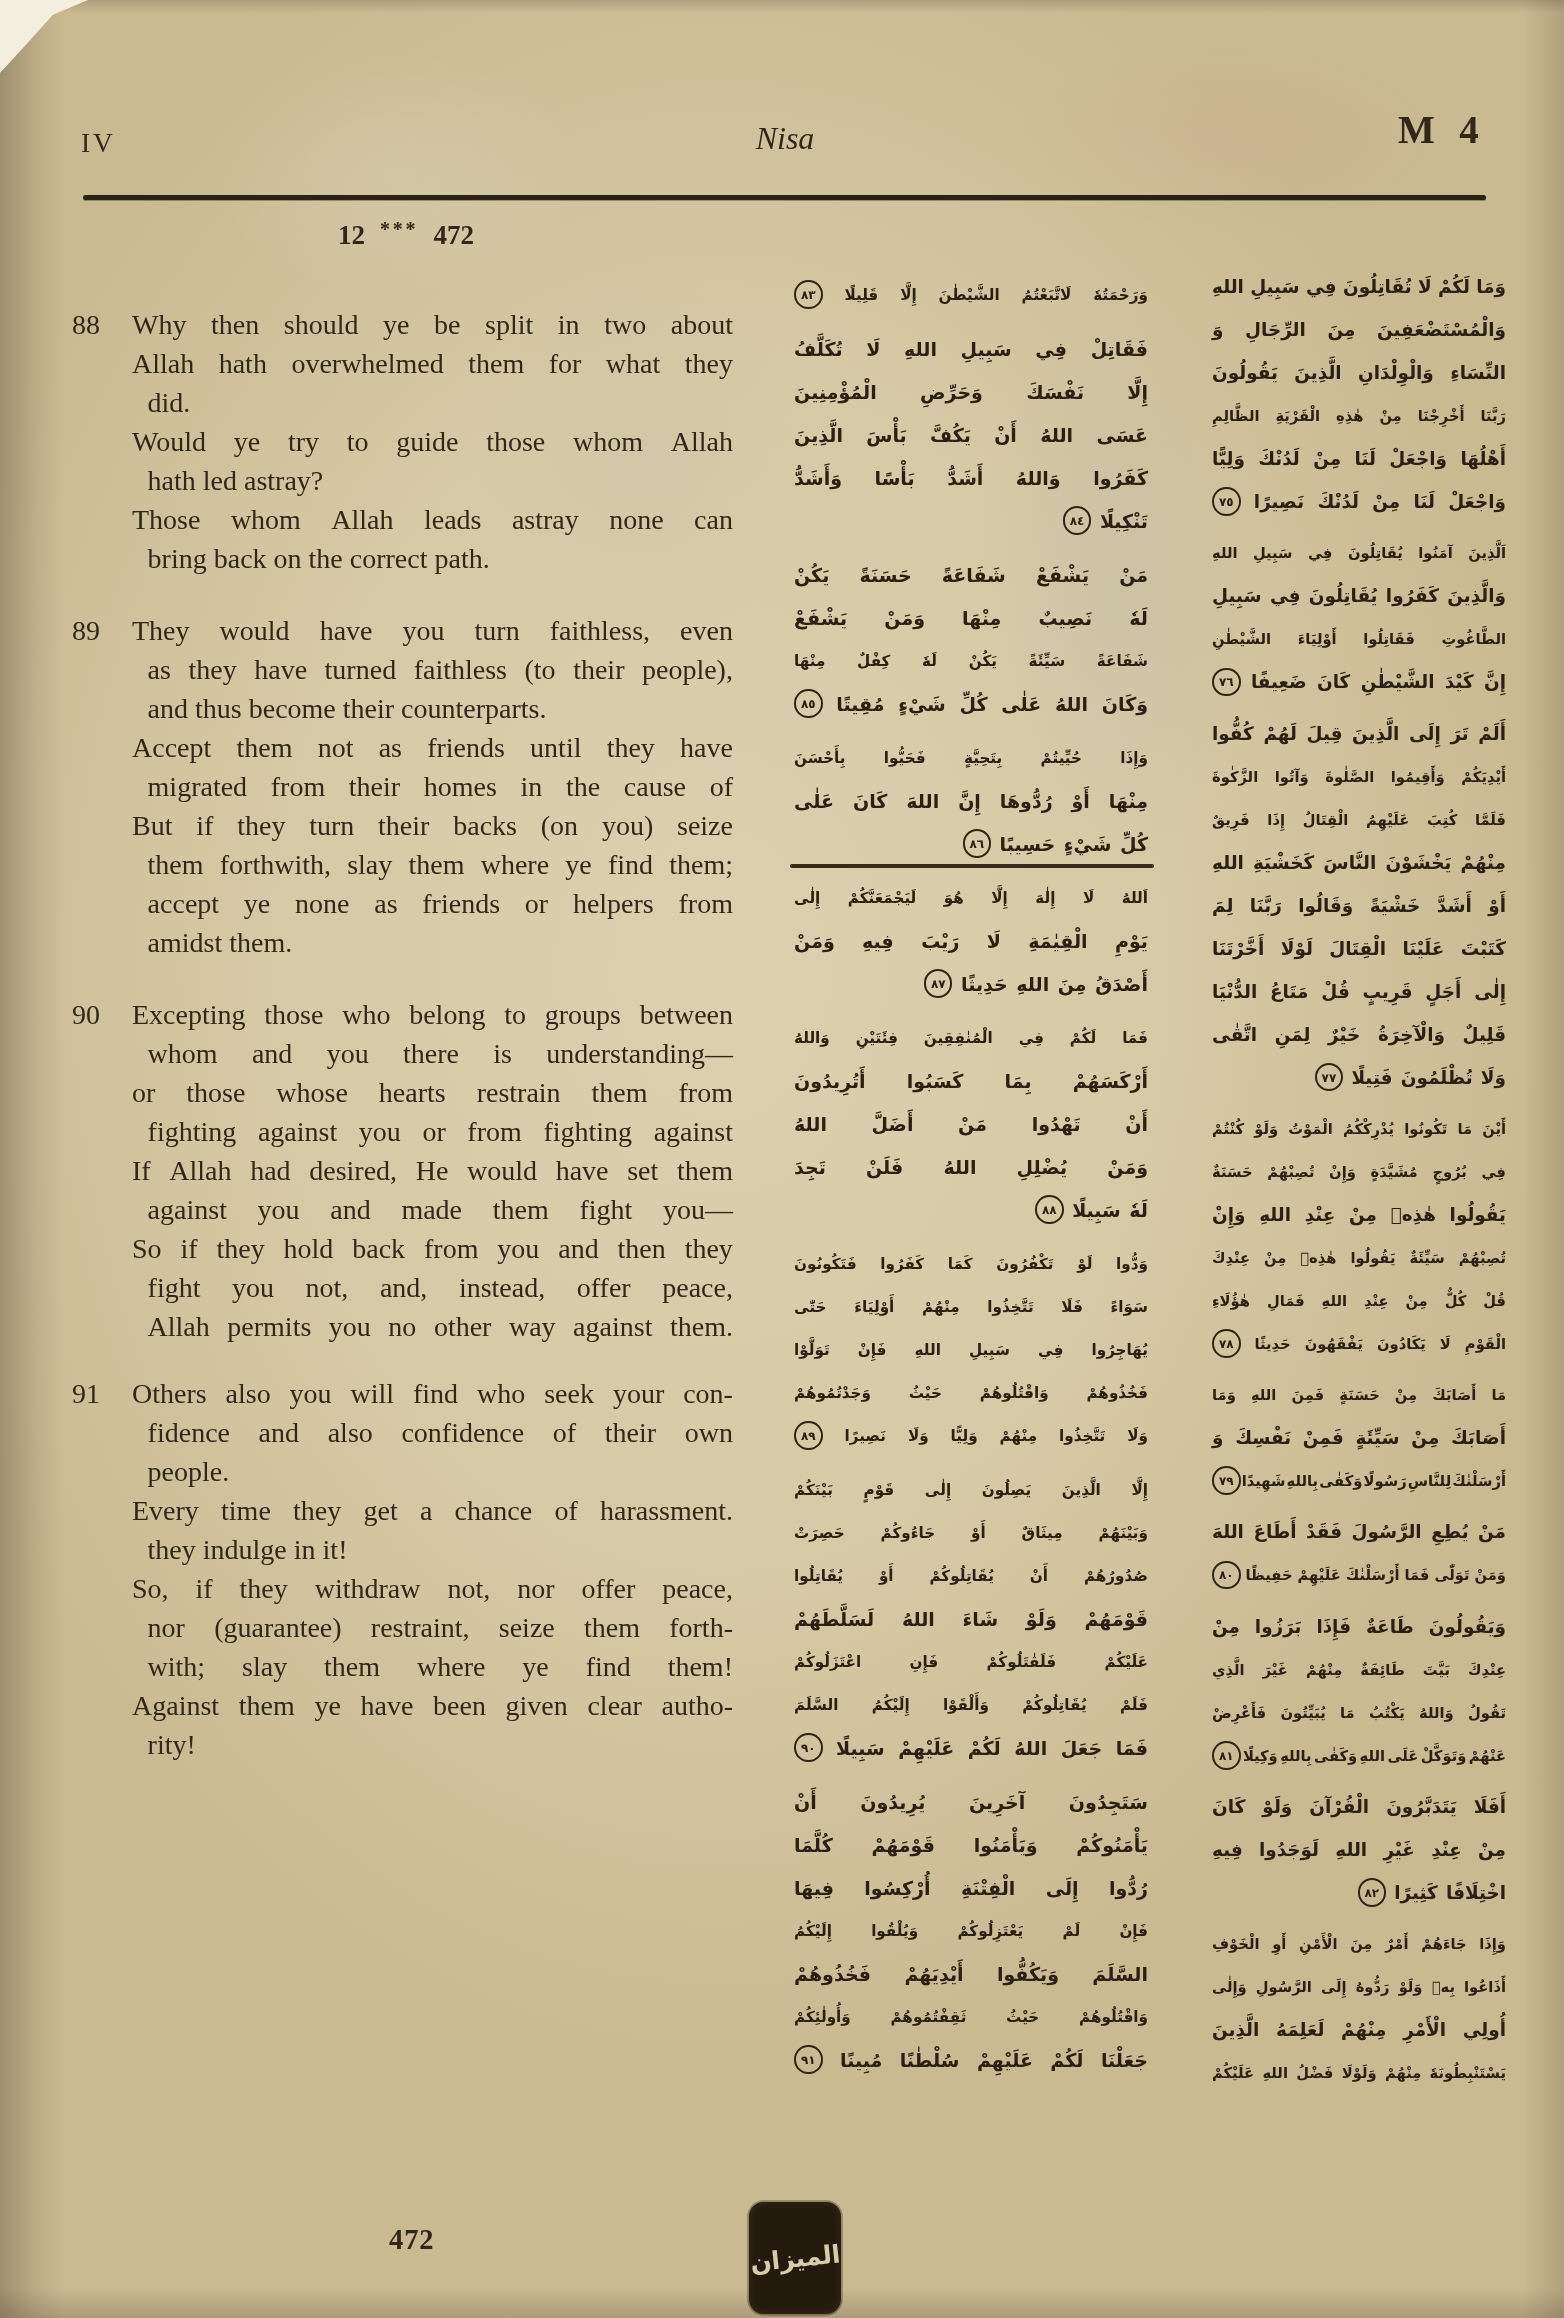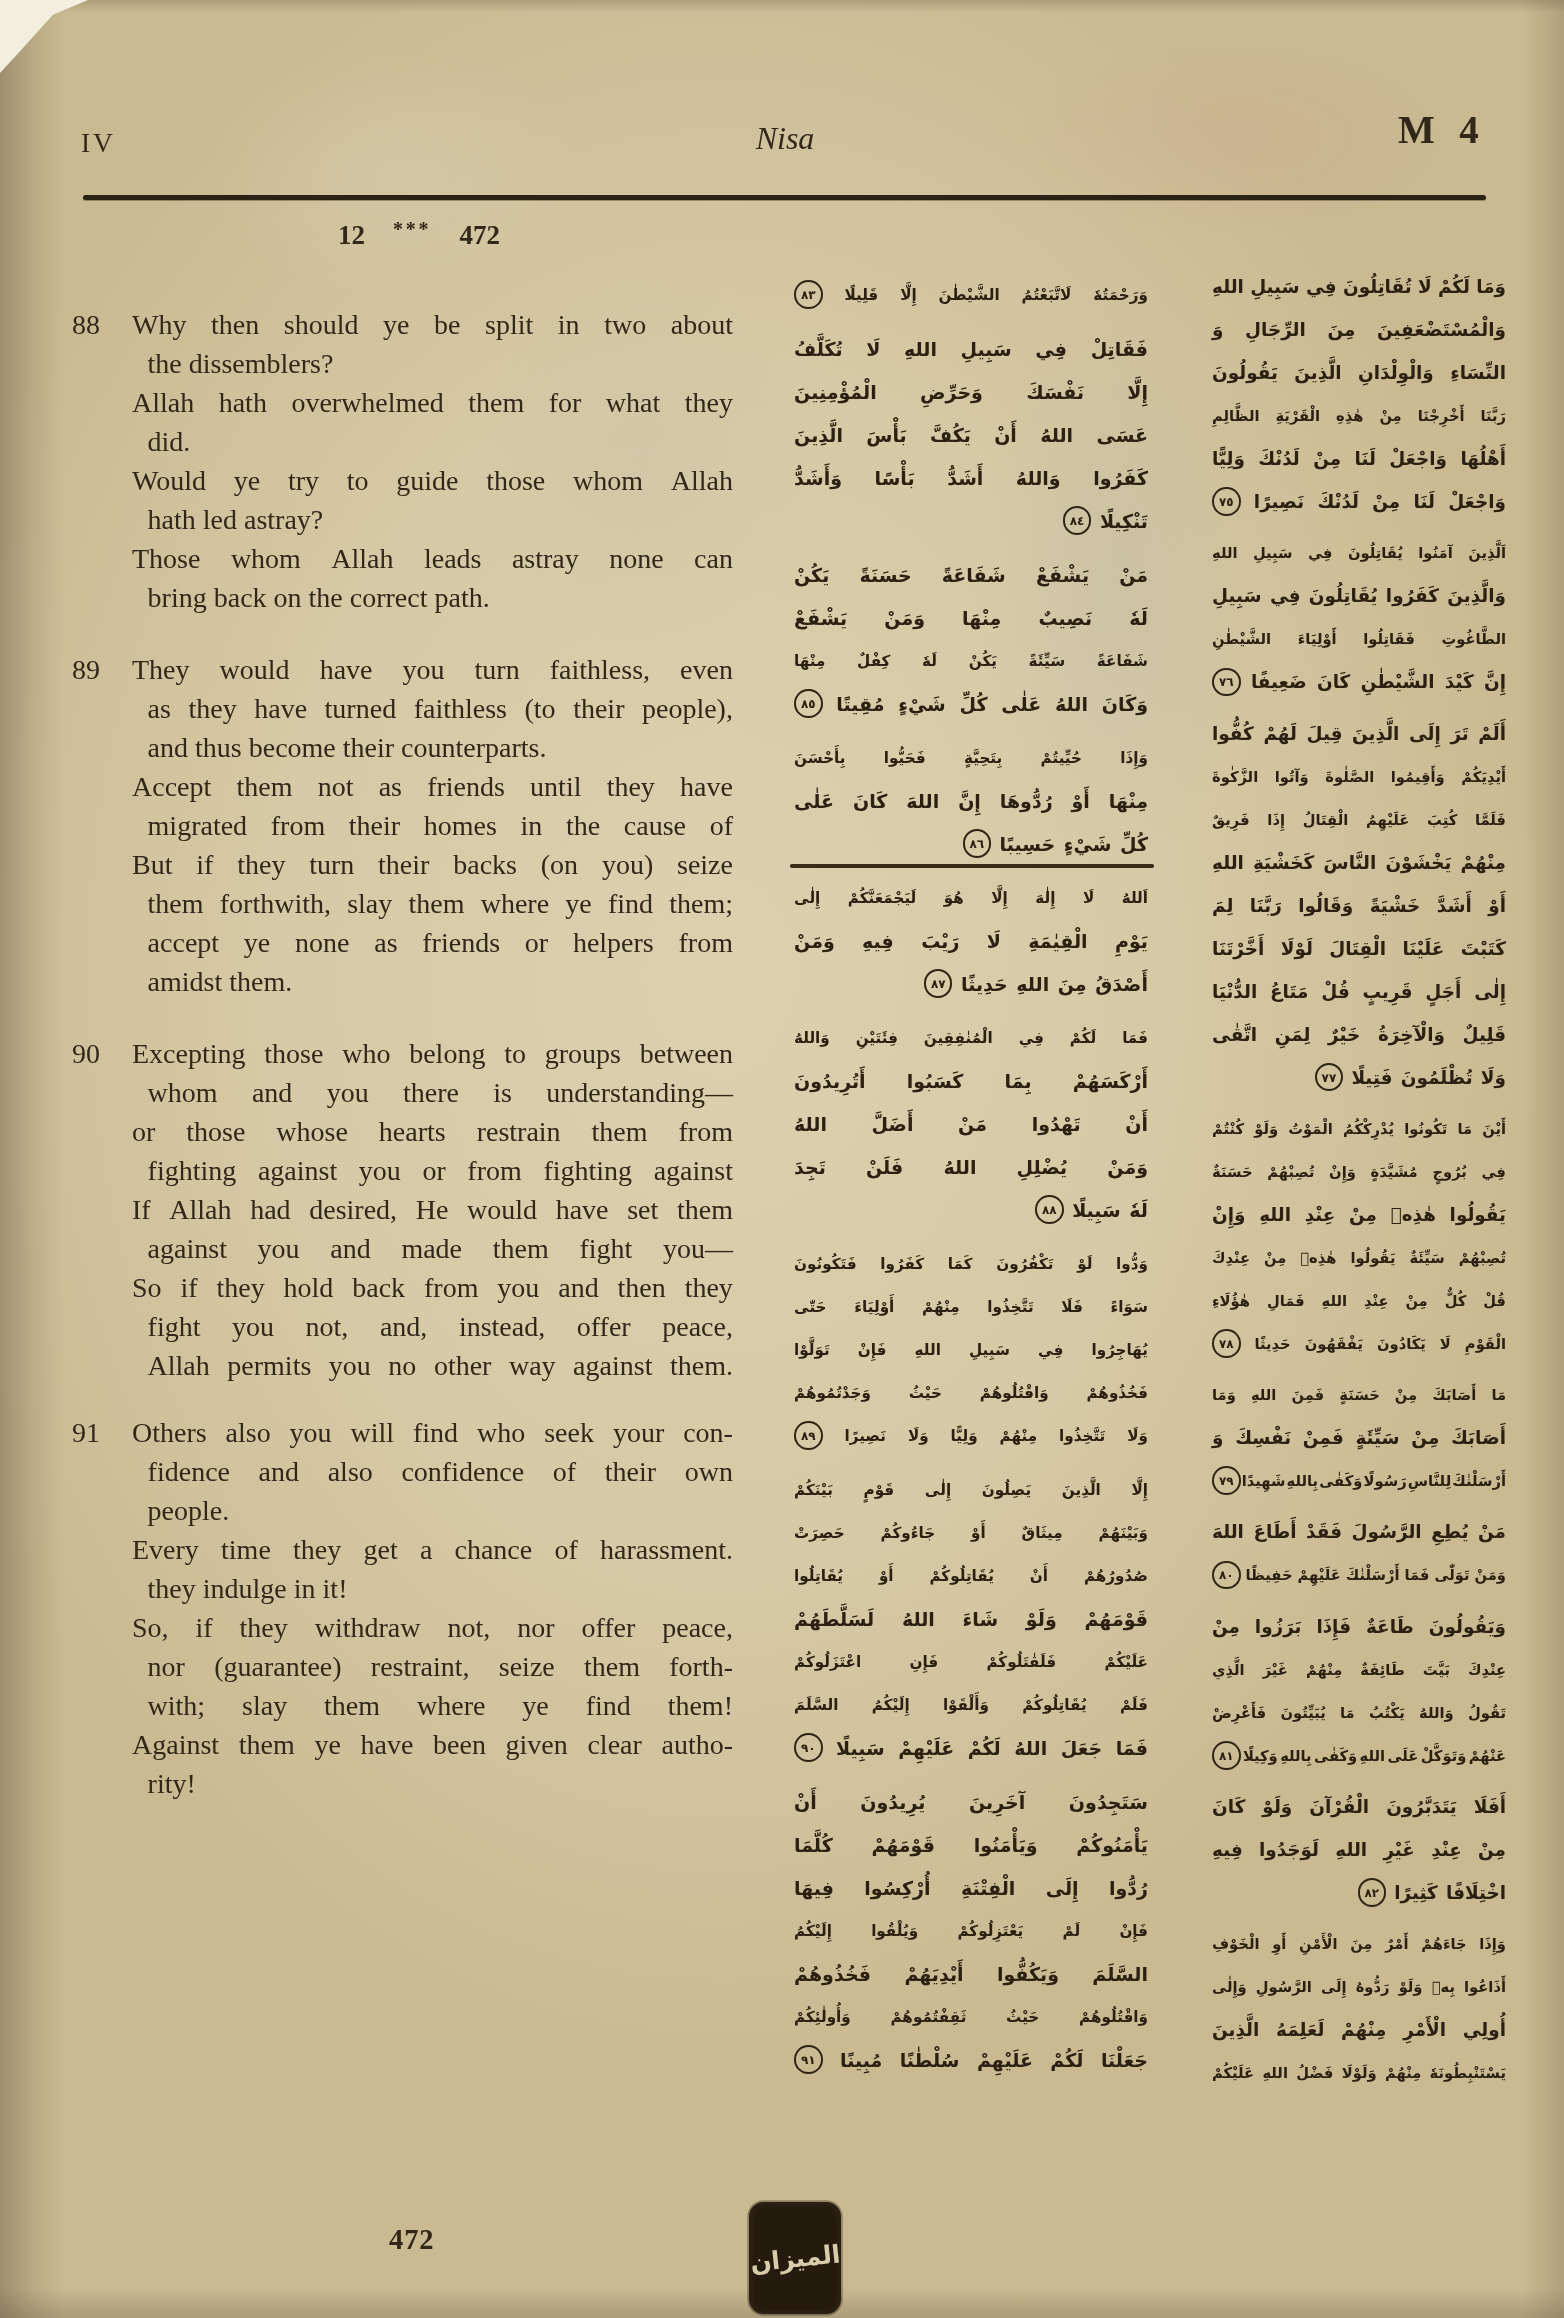--- a/index.html
+++ b/index.html
@@ -31,21 +31,21 @@
 
   
   .hdr-vol{position:absolute;left:81px;top:127px;font-size:27.5px;letter-spacing:2.8px;}
   .hdr-title{position:absolute;left:698px;top:120px;width:174px;text-align:center;
     font-style:italic;font-size:32px;}
   .hdr-ed{position:absolute;left:1398px;top:107px;font-size:39px;font-weight:bold;letter-spacing:7.3px;}
   .hdr-rule{position:absolute;left:83px;top:195px;width:1403px;height:4.6px;
     background:#2a2315;border-radius:2.8px;box-shadow:0 0.9px 0 rgba(42,35,21,.35);}
 
   
-  .juz{position:absolute;left:338px;top:220px;display:flex;align-items:flex-start;gap:28px;
+  .juz{position:absolute;left:338px;top:220px;display:flex;align-items:flex-start;gap:15px;
     font-size:27px;font-weight:bold;}
   .juz .stars{font-size:20px;letter-spacing:2.8px;position:relative;top:-1.8px;}
 
   
   .ecol{position:absolute;left:132px;top:305px;width:601px;font-size:28px;line-height:39px;}
   .ev{position:relative;margin-bottom:33px;}
   .ev:nth-child(3){margin-bottom:27.5px;}
   .enum{position:absolute;left:-60px;top:0;}
   .el{height:39px;white-space:nowrap;}
   .el.ind{margin-left:15.6px;}
@@ -107,21 +107,20 @@
           <span>Why</span>
           <span>then</span>
           <span>should</span>
           <span>ye</span>
           <span>be</span>
           <span>split</span>
           <span>in</span>
           <span>two</span>
           <span>about</span>
         </div>
-        <div class="el ind">the dissemblers?</div>
         <div class="el jst">
           <span>Allah</span>
           <span>hath</span>
           <span>overwhelmed</span>
           <span>them</span>
           <span>for</span>
           <span>what</span>
           <span>they</span>
         </div>
         <div class="el ind">did.</div>

